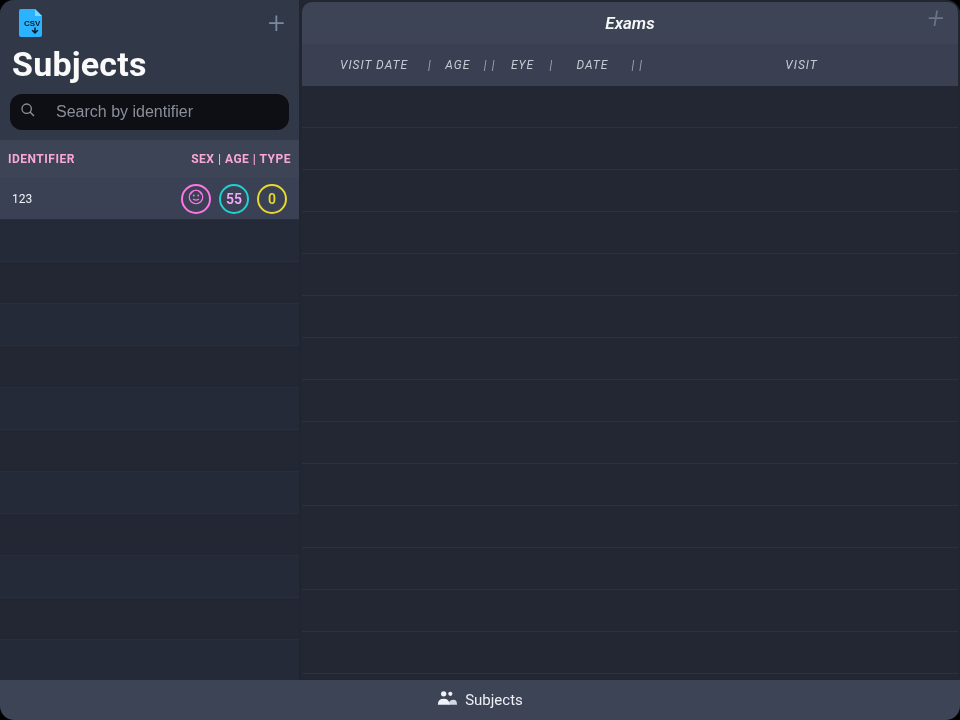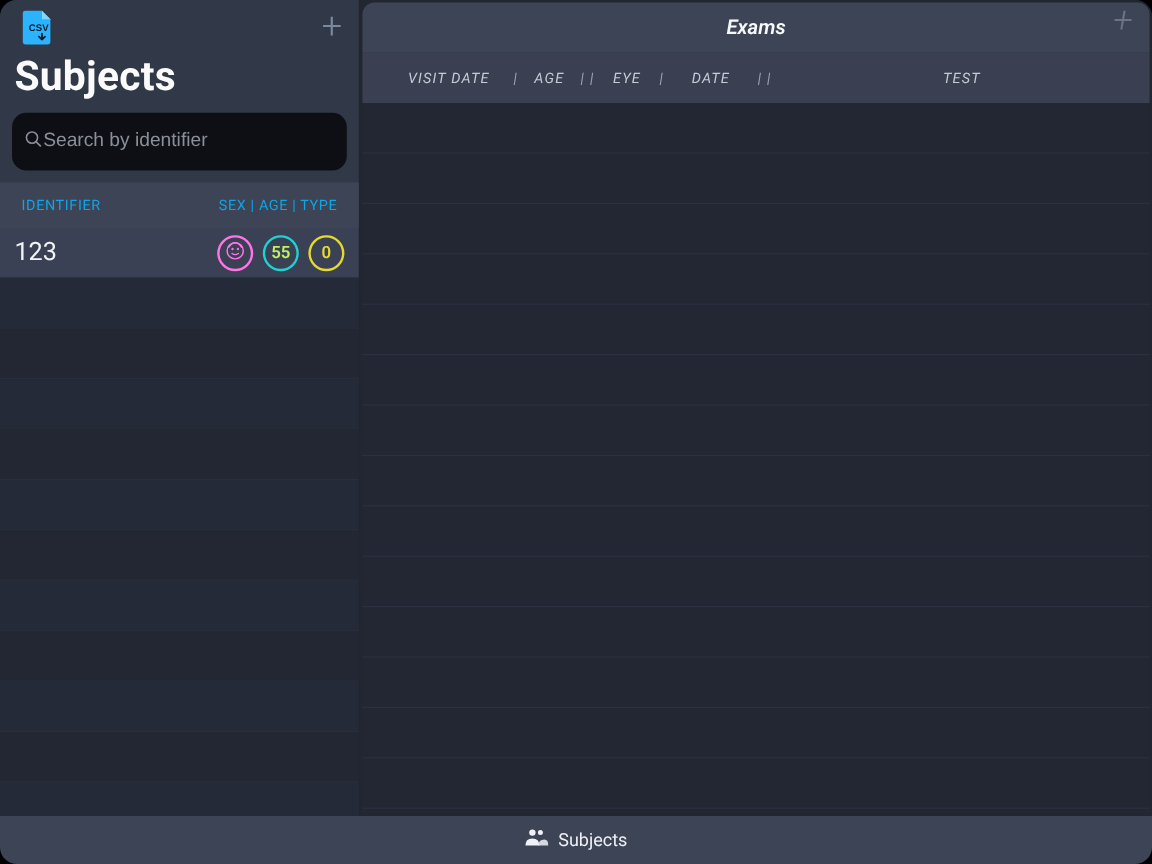--- a/index.html
+++ b/index.html
@@ -53,46 +53,47 @@
     font-weight: 700;
     padding: 4px 12px 10px 12px;
     letter-spacing: 0.2px;
   }
   .search-wrap {
     padding: 0 10px 10px 10px;
   }
   .search {
     background: #0d0f14;
     border-radius: 12px;
-    height: 48px;
+    height: 36px;
     display: flex;
     align-items: center;
     padding: 0 10px;
-    gap: 0;
+    gap: 20px;
   }
   .search svg { width:16px; height:16px; flex:none; }
   .search input {
     background: transparent;
     border: none;
     outline: none;
     color: #ccc;
     font-size: 16px;
     width: 100%;
   }
   .search input::placeholder { color: #8a8f99; }
   .col-header {
     background: #3d4456;
     height: 38px;
     display: flex;
     align-items: center;
     justify-content: space-between;
-    padding: 0 18px;
-    color: #0ea5e9;
+    padding: 0 8px;
+    color: #f9a8d4;
     font-size: 12px;
     letter-spacing: 0.5px;
+    font-weight: bold;
   }
   .subject-list {
     flex: 1;
     overflow: hidden;
     background: #242a37;
   }
   .subject-row {
     height: 42px;
     display: flex;
     align-items: center;
@@ -102,34 +103,34 @@
   }
   .subject-row.selected {
     background: #3a4154;
   }
   .subject-row.empty {
     background: #242a37;
   }
   .subject-row.empty.alt { background:#222733; }
   .subject-id {
     color: #f2f3f6;
-    font-size: 21px;
+    font-size: 12px;
     text-align: center;
   }
   .badges { display:flex; gap:8px; align-items:center; }
   .badge {
     width: 30px; height: 30px;
     border-radius: 50%;
     display: flex; align-items:center; justify-content:center;
     font-size: 14px; font-weight:600;
     background: transparent;
   }
   .badge.sex { border:2px solid #ff75e6; }
   .badge.sex svg { width:18px; height:18px; }
-  .badge.age { border:2px solid #21d0d0; color:#bef264; }
+  .badge.age { border:2px solid #21d0d0; color:#f0abfc; }
   .badge.exams { border:2px solid #e4d92e; color:#e4d92e; }
 
   
   .right {
     flex:1;
     background:#212631;
     display:flex;
     flex-direction:column;
     font-style:italic;
   }
@@ -271,21 +272,21 @@
         <div class="col col-visit">VISIT DATE</div>
         <span class="sep">|</span>
         <div class="col col-age">AGE</div>
         <span class="sep">|</span>
         <span class="sep">|</span>
         <div class="col col-eye">EYE</div>
         <span class="sep">|</span>
         <div class="col col-type">DATE</div>
         <span class="sep">|</span>
         <span class="sep">|</span>
-        <div class="col col-test">TEST</div>
+        <div class="col col-test">VISIT</div>
       </div>
       <div class="exam-body">
         <div class="exam-row"></div>
         <div class="exam-row"></div>
         <div class="exam-row"></div>
         <div class="exam-row"></div>
         <div class="exam-row"></div>
         <div class="exam-row"></div>
         <div class="exam-row"></div>
         <div class="exam-row"></div>

